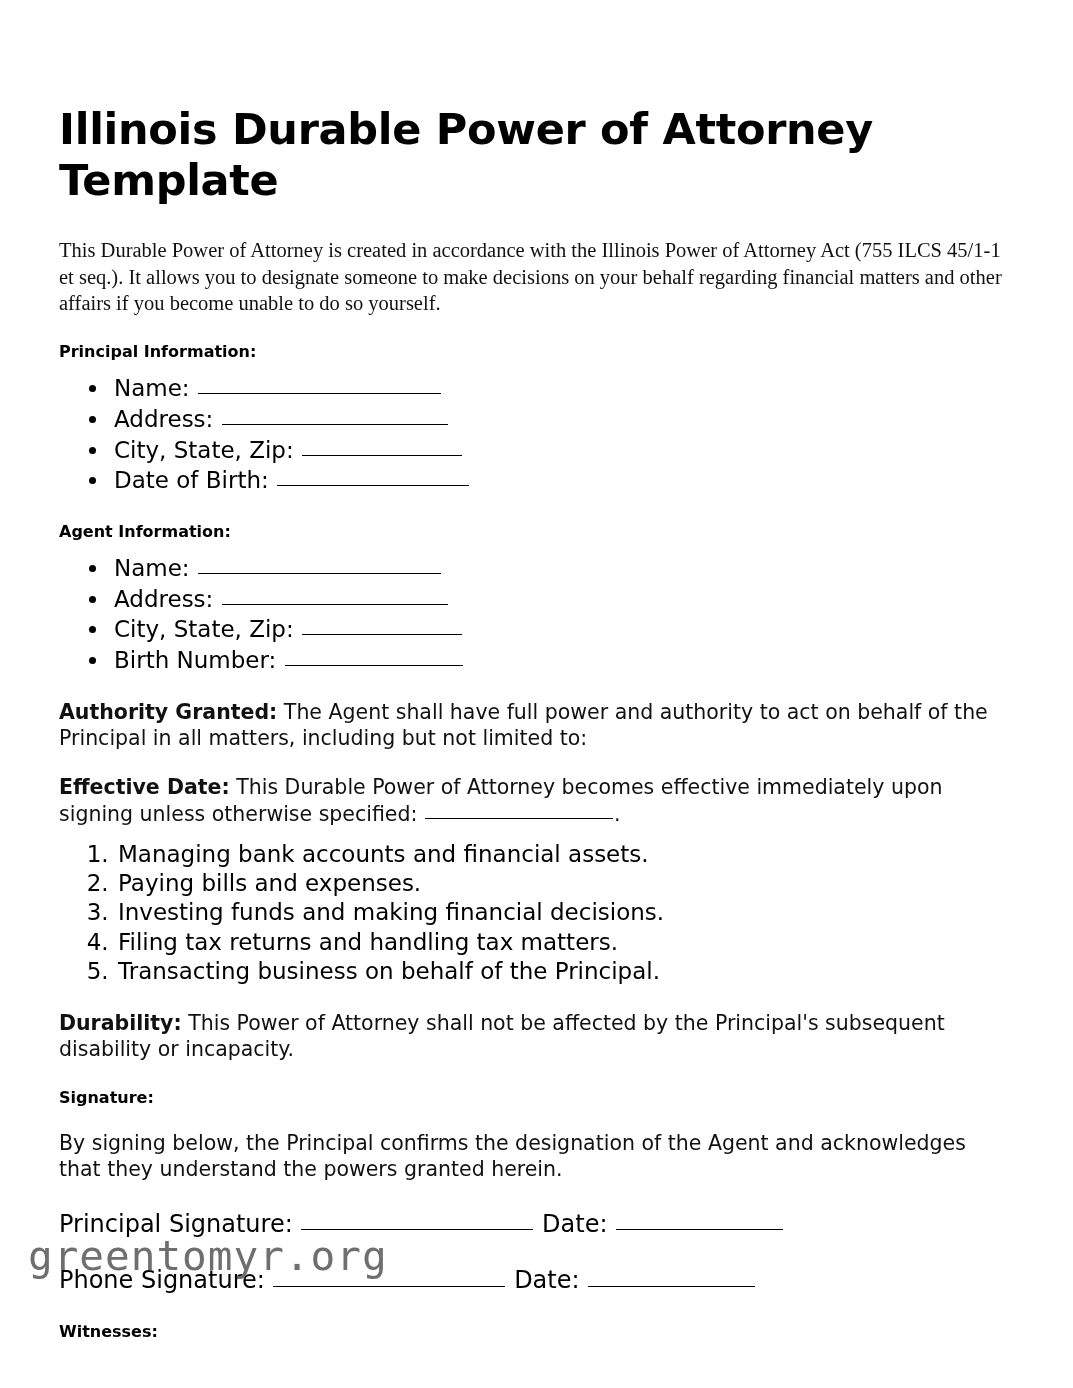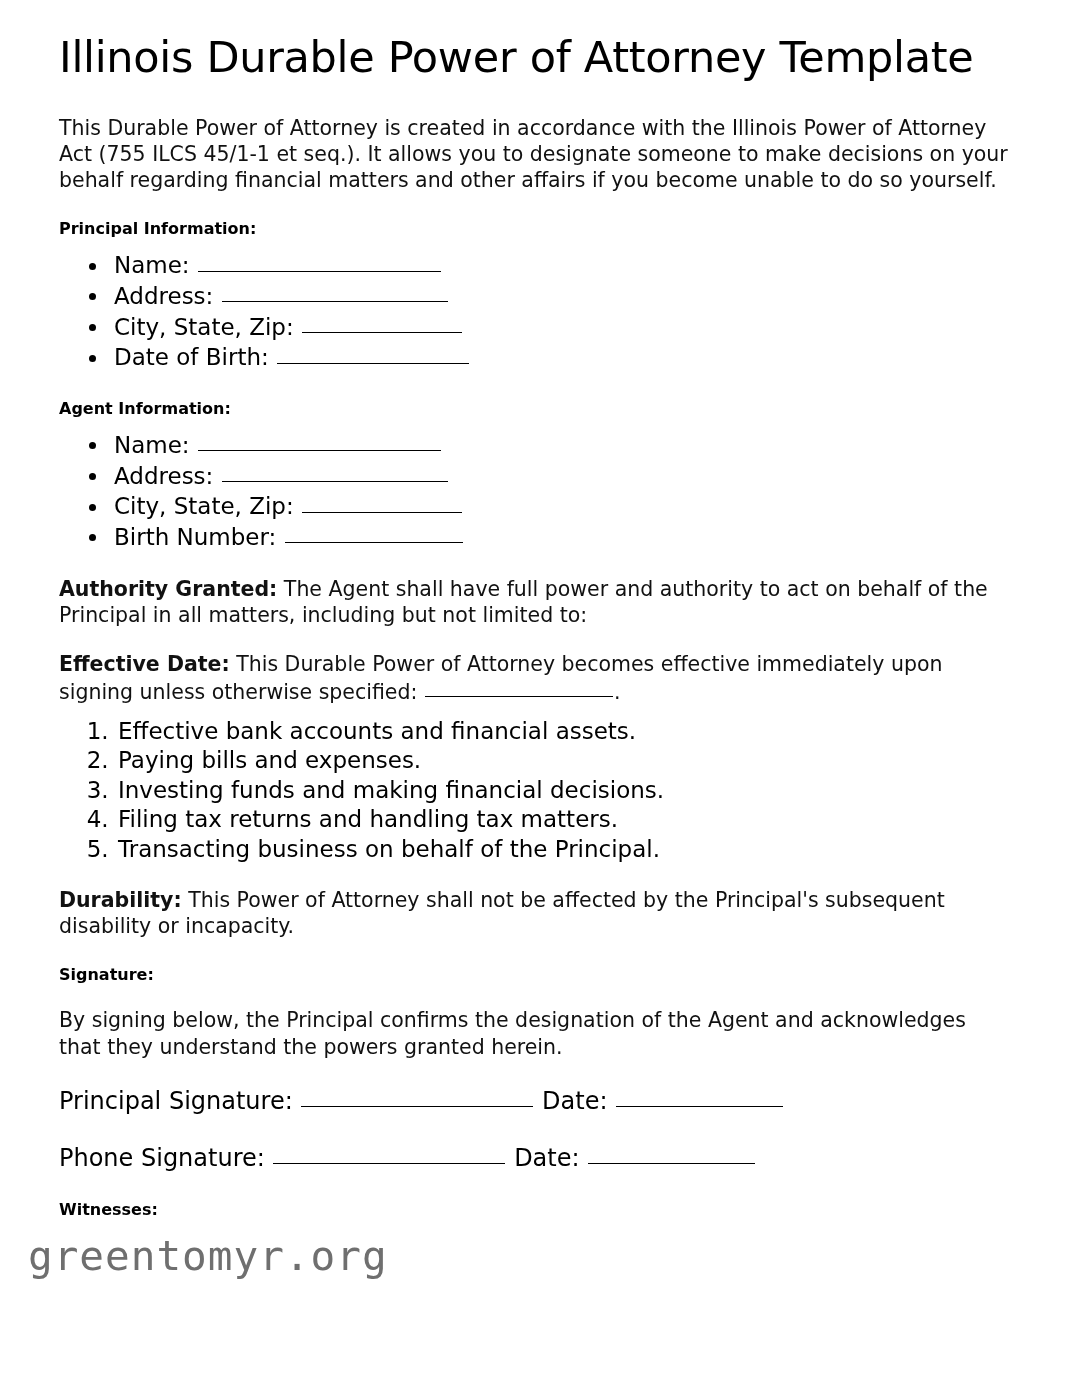--- a/index.html
+++ b/index.html
@@ -19,36 +19,36 @@
   .page {
     position: absolute;
     left: 59px;
     top: 0;
     width: 953px;
   }
 
   
   .doc-title {
     font-size: 43px;
-    font-weight: normal;
+    font-weight: bold;
     line-height: 1.18;
     letter-spacing: -0.3px;
     margin: 0;
-    padding-top: 32px;
+    padding-top: 104px;
     color: #000;
   }
 
   
   .para {
     font-size: 20.5px;
     line-height: 1.28;
     margin: 0;
     color: #111;
   }
-  .para.intro { margin-top: 32px; }
+  .para.intro { margin-top: 32px; font-family: Liberation Serif, serif; }
   .para.block { margin-top: 23px; }
   .para b { font-weight: bold; }
 
   
   .section-heading {
     font-size: 16px;
     font-weight: bold;
     margin: 0;
     padding-top: 26px;
     color: #000;
@@ -134,21 +134,21 @@
     <li><span>Address:</span> <span class="blank b-22"></span></li>
     <li><span>City, State, Zip:</span> <span class="blank b-15"></span></li>
     <li><span>Birth Number:</span> <span class="blank b-17"></span></li>
   </ul>
 
   <p class="para block"><b>Authority Granted:</b> <span>The Agent shall have full power and authority to act on behalf of the Principal in all matters, including but not limited to:</span></p>
 
   <p class="para block"><b>Effective Date:</b> <span>This Durable Power of Attorney becomes effective immediately upon signing unless otherwise specified:</span> <span class="blank b-eff"></span><span>.</span></p>
 
   <ol class="doc-list">
-    <li>Effective bank accounts and financial assets.</li>
+    <li>Managing bank accounts and financial assets.</li>
     <li>Paying bills and expenses.</li>
     <li>Investing funds and making financial decisions.</li>
     <li>Filing tax returns and handling tax matters.</li>
     <li>Transacting business on behalf of the Principal.</li>
   </ol>
 
   <p class="para block"><b>Durability:</b> <span>This Power of Attorney shall not be affected by the Principal's subsequent disability or incapacity.</span></p>
 
   <div class="section-heading">Signature:</div>
 

